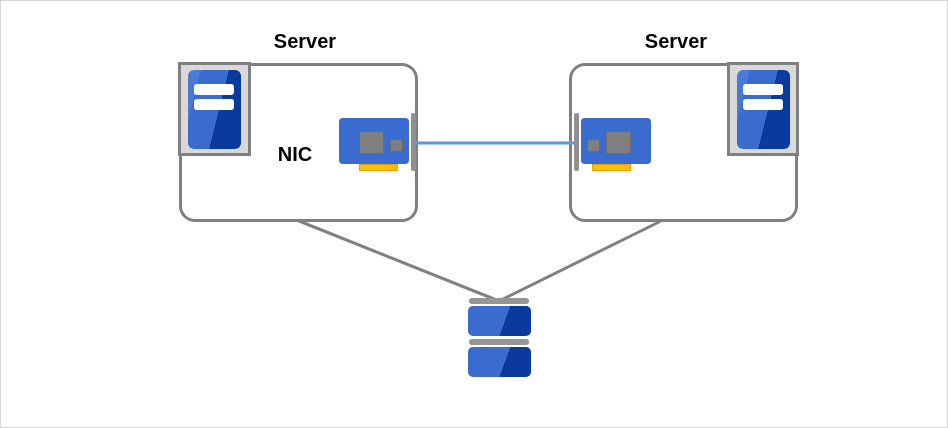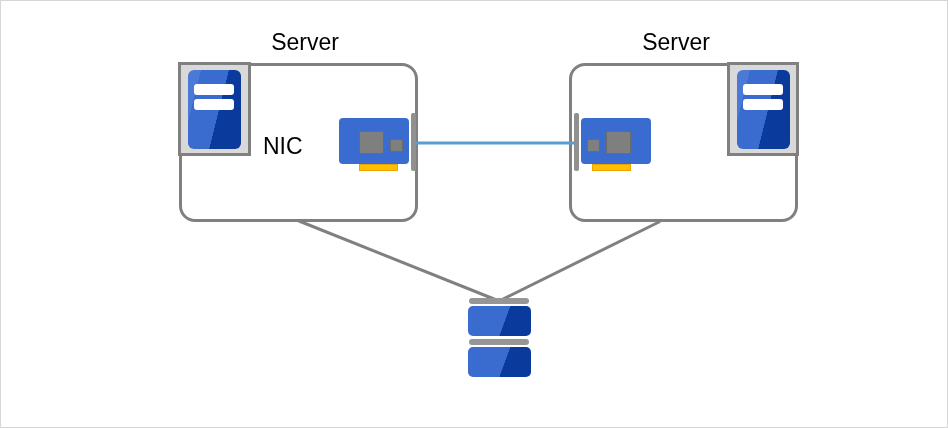--- a/index.html
+++ b/index.html
@@ -3,22 +3,22 @@
 <meta charset="utf-8">
 <style>
   html,body{margin:0;padding:0;background:#ffffff;}
   .canvas{
     position:relative;width:948px;height:428px;background:#ffffff;
     border:1px solid #d6d6d6;box-sizing:border-box;overflow:hidden;
     font-family:"Liberation Sans",sans-serif;color:var(--text,#000);
   }
   .wires{position:absolute;left:0;top:0;pointer-events:none;}
   .label{
-    position:absolute;font-size:23px;line-height:1.1;text-align:center;
-    white-space:nowrap;color:var(--text,#000);
+    position:absolute;font-size:20px;line-height:1.1;text-align:center;
+    white-space:nowrap;color:var(--text,#000);font-weight:bold;
   }
   
   .group-box{
     position:absolute;border:3px solid var(--box-border);border-radius:16px;
     background:#ffffff;box-sizing:border-box;
   }
   #box-left{left:178px;top:62px;width:239px;height:159px;}
   #box-right{left:568px;top:62px;width:229px;height:159px;}
   
   .tower-frame{
@@ -70,21 +70,21 @@
   .disk-bar.t2{top:41px;}
   .disk-platter{
     position:absolute;left:0;width:63px;height:30px;border-radius:5px;
     background:linear-gradient(110deg,var(--icon-blue) 57%,var(--icon-navy) 57.5%);
   }
   .disk-platter.p1{top:8px;}
   .disk-platter.p2{top:49px;}
   
   #lbl-server-left{left:234px;top:29px;width:140px;}
   #lbl-server-right{left:605px;top:29px;width:140px;}
-  #lbl-nic{left:262px;top:133px;width:64px;text-align:left;}
+  #lbl-nic{left:262px;top:142px;width:64px;text-align:center;}
   #lbl-shared-disk{left:428px;top:385px;width:140px;}
 </style>
 </head>
 <body>
 
 <div class="canvas">
 
   <div class="group-box" id="box-left"></div>
   <div class="group-box" id="box-right"></div>
 

